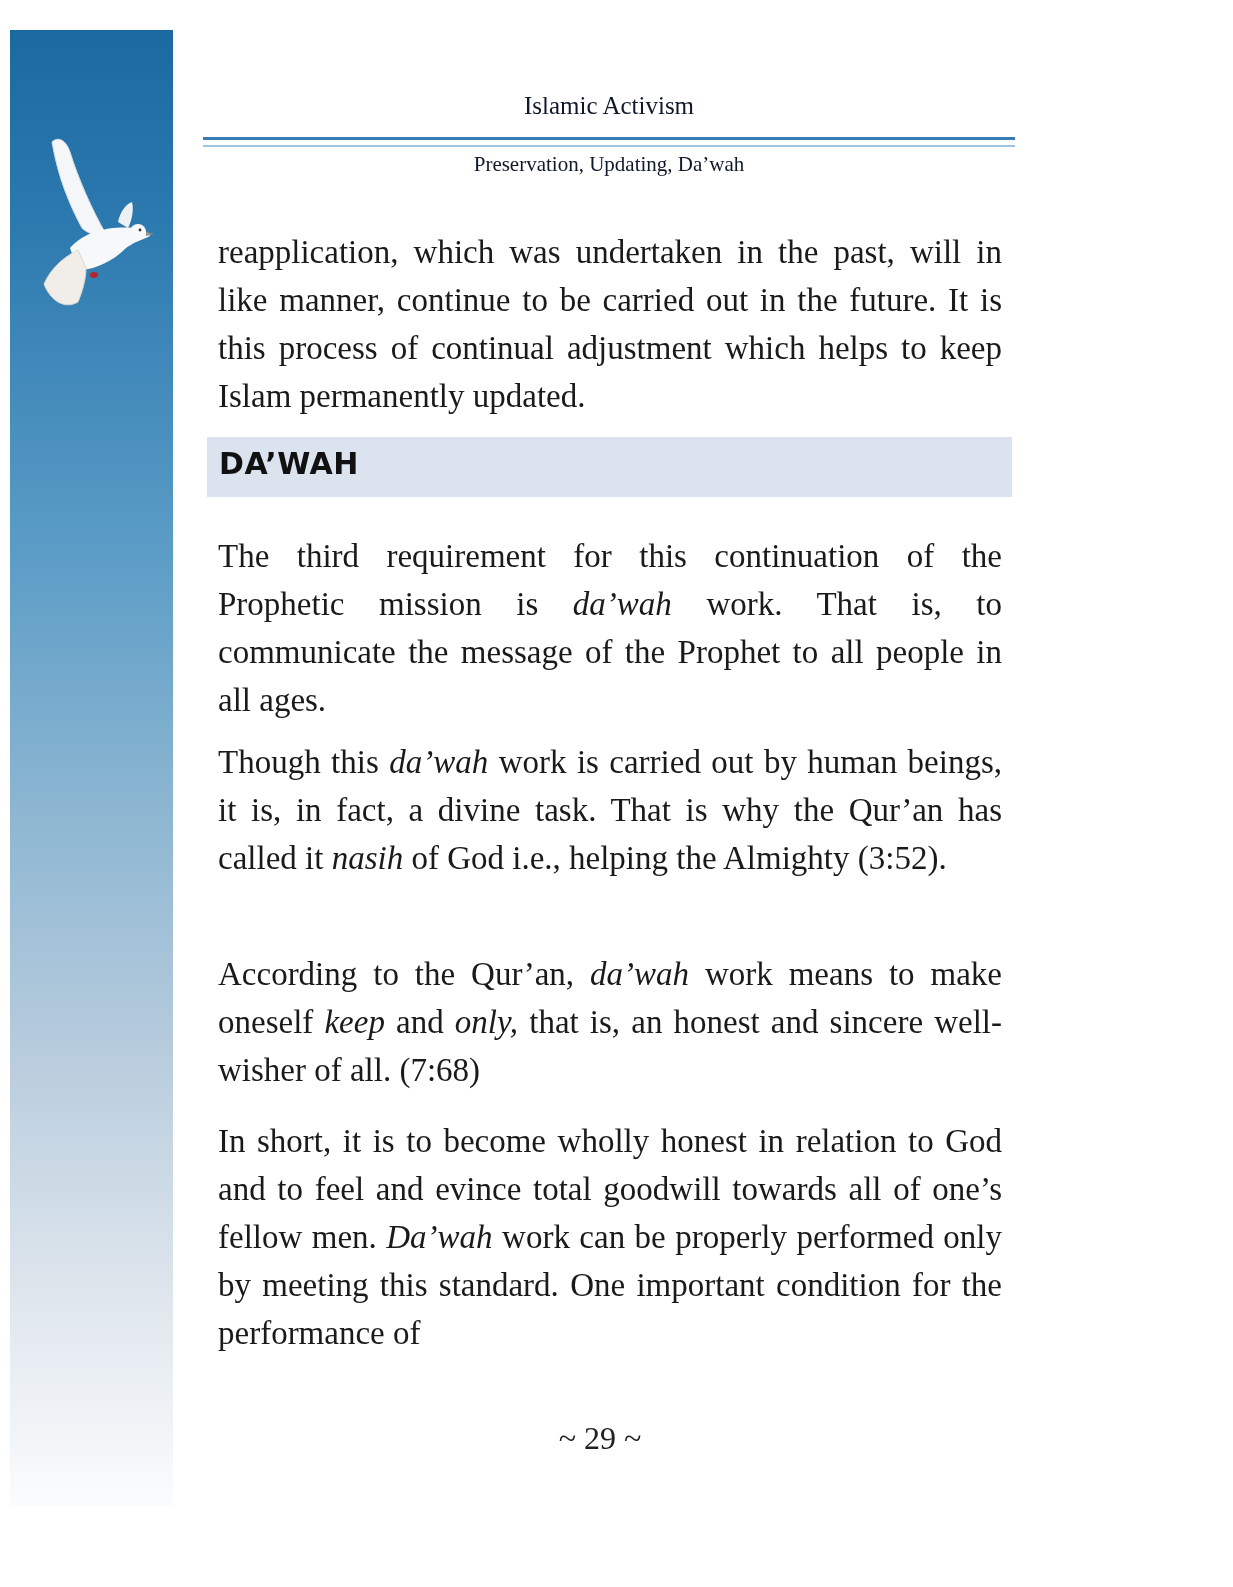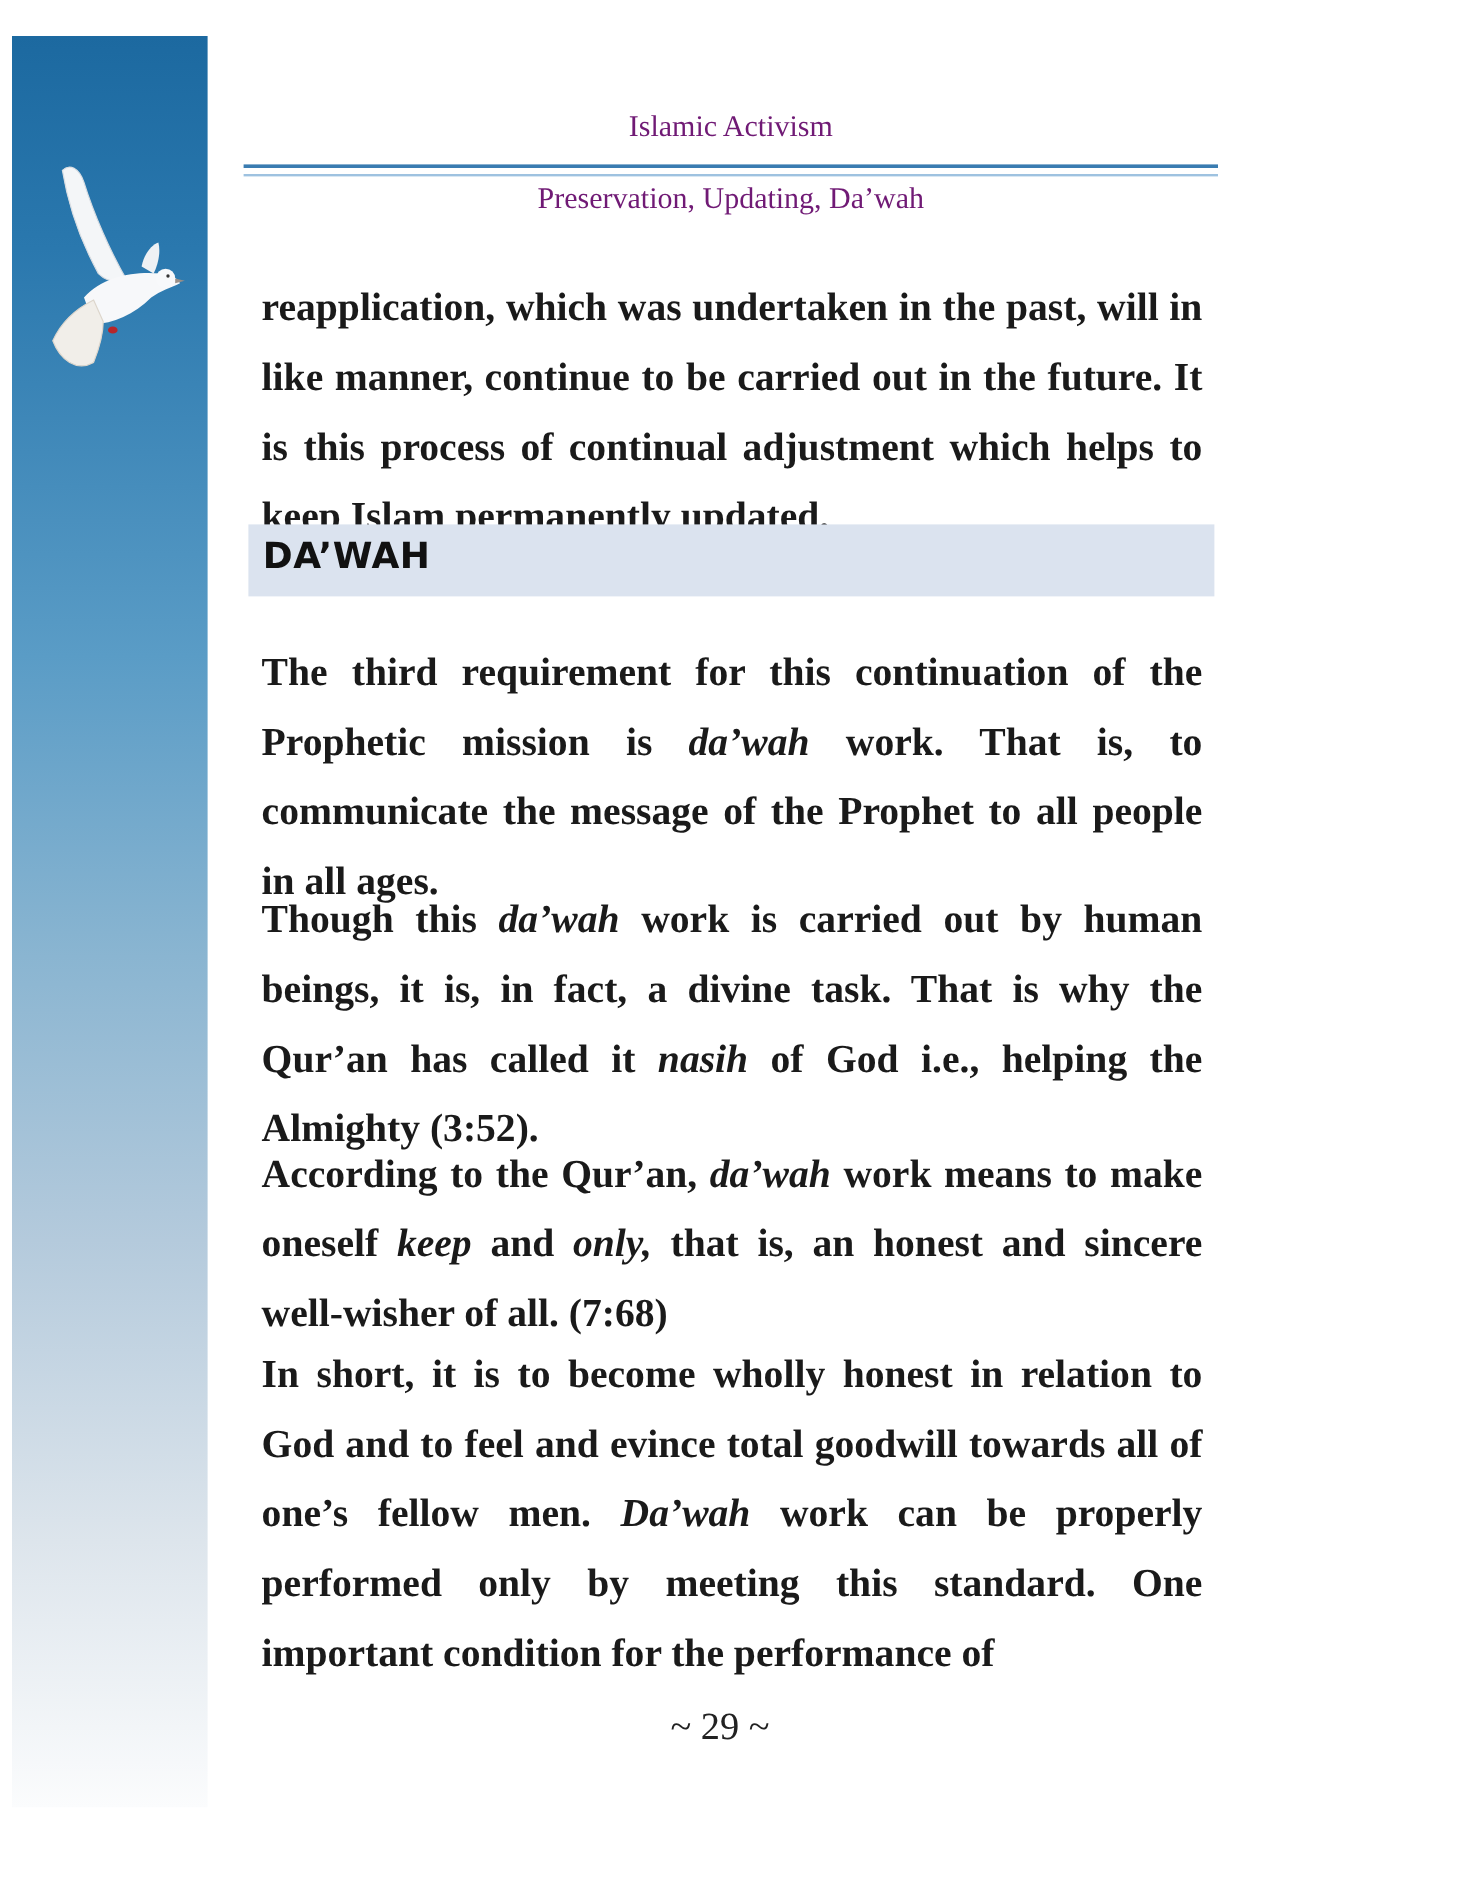--- a/index.html
+++ b/index.html
@@ -4,30 +4,30 @@
 <style>
   html, body { margin: 0; padding: 0; background: #ffffff; }
   body { width: 1233px; height: 1587px; position: relative; overflow: hidden; }
   .sidebar {
     position: absolute; left: 10px; top: 30px; width: 163px; height: 1476px;
     background: linear-gradient(to bottom, #1c69a0 0%, #2a78ae 12%, #5a9cc6 35%, #8ab5d1 52%, #b4cadc 68%, #dde5ec 85%, #fbfcfd 100%);
   }
   .dove { position: absolute; left: 20px; top: 100px; width: 130px; height: 185px; }
   .running-title {
     position: absolute; left: 203px; width: 812px; text-align: center;
-    font-family: "Liberation Serif", serif; color: #701a75;
+    font-family: "Liberation Serif", serif; color: #0f172a;
   }
   .rt-top { top: 92px; font-size: 25px; }
-  .rt-bottom { top: 152px; font-size: 25px; }
+  .rt-bottom { top: 152px; font-size: 21px; }
   .rule-dark { position: absolute; left: 203px; top: 137px; width: 812px; height: 3px; background: #3a7cb1; }
   .rule-light { position: absolute; left: 203px; top: 145px; width: 812px; height: 2px; background: #9ec2e0; }
   .content {
     position: absolute; left: 218px; width: 784px;
-    font-family: "Liberation Serif", serif; font-size: 33px; line-height: 58px;
-    color: #1a1a1a; text-align: justify; font-weight: bold;
+    font-family: "Liberation Serif", serif; font-size: 33px; line-height: 48px;
+    color: #1a1a1a; text-align: justify;
   }
   .content p { margin: 0; }
   .content em { font-style: italic; }
   .p0 { top: 228px; }
   .p1 { top: 532px; }
   .p2 { top: 738px; }
   .p3 { top: 950px; }
   .p4 { top: 1117px; }
   .section-heading {
     position: absolute; left: 207px; top: 437px; width: 805px; height: 60px;

